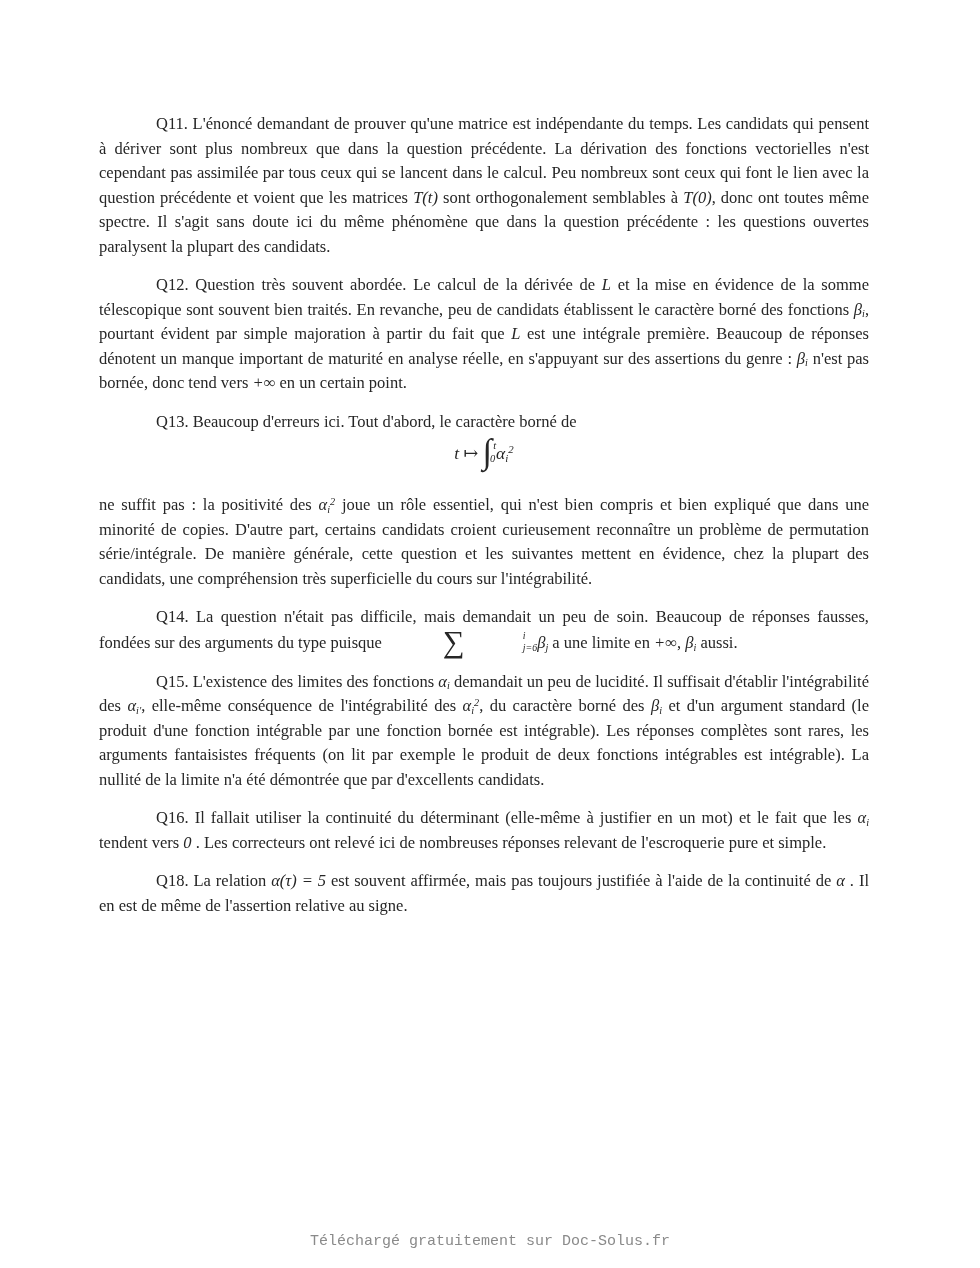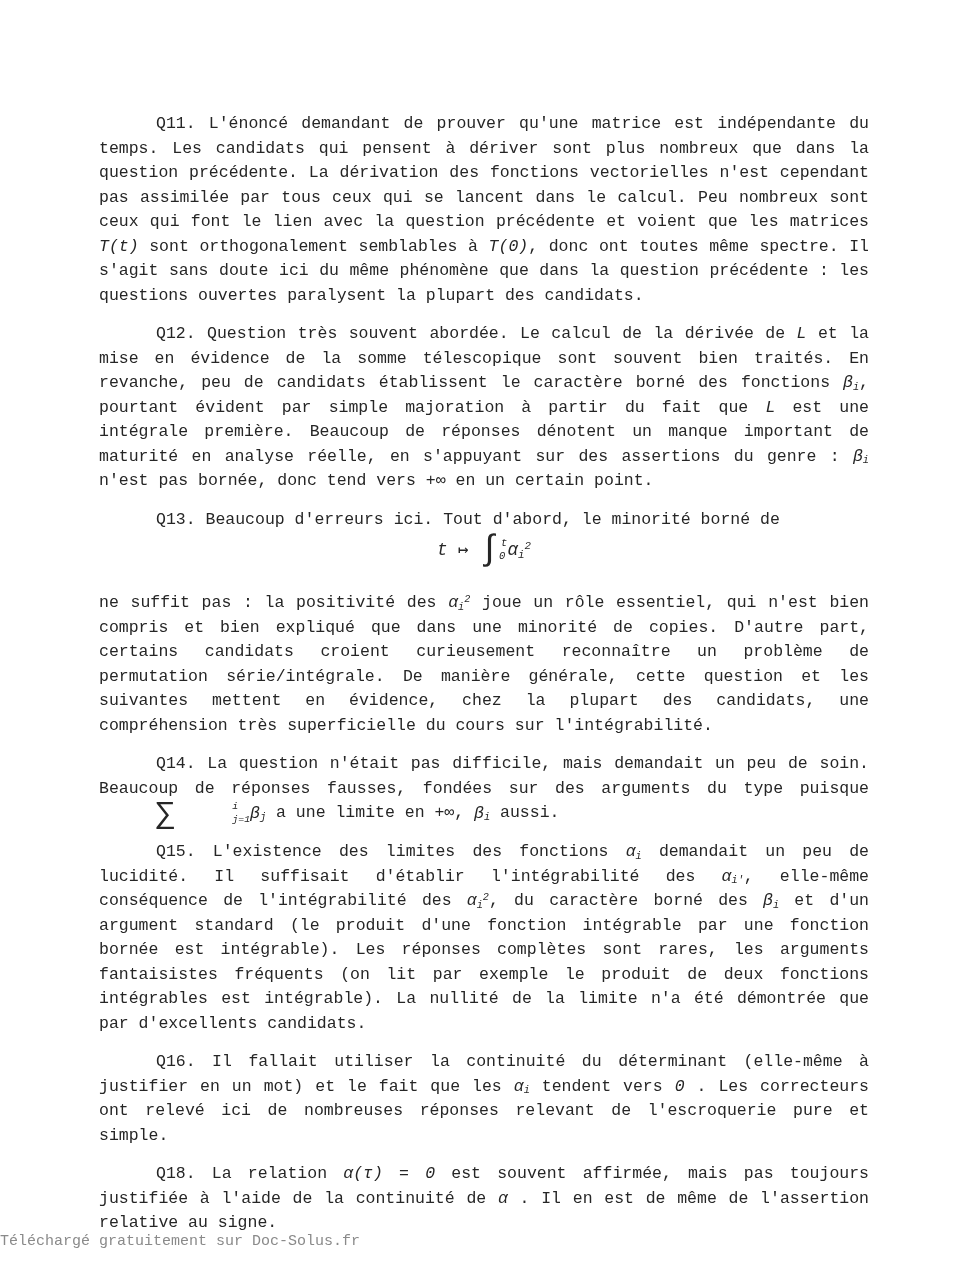--- a/index.html
+++ b/index.html
@@ -15,21 +15,21 @@
   }
   .doc {
     position: absolute;
     left: 99px;
     top: 112px;
     width: 770px;
     font-size: 16.5px;
     line-height: 24.5px;
     text-align: justify;
   }
-  p.para, p.para-lead, p.para-cont, p.formula { margin: 0; font-family: Liberation Mono, monospace; }
+  p.para, p.para-lead, p.para-cont, p.formula { margin: 0; }
   p.para      { text-indent: 57px; margin-bottom: 14px; }
   p.para-lead { text-indent: 57px; margin-bottom: 0; }
   p.para-cont { text-indent: 0;    margin-bottom: 14px; margin-top: 28px; }
   p.formula   {
     text-align: center;
     text-indent: 0;
     margin: 5px 0 9px;
     font-size: 17.5px;
   }
   .math { font-style: italic; white-space: nowrap; }
@@ -67,48 +67,49 @@
     line-height: 1.25;
     margin-left: 1px;
   }
   .op-int .lim-sub { margin-left: -4px; }
   .op-int .bigop { font-size: 200%; }
   .footer {
     position: absolute;
     left: 0;
     width: 100%;
     top: 1233px;
+    text-align: center;
     font-family: "Liberation Mono", "DejaVu Sans Mono", monospace;
     font-size: 15px;
     color: #8a8a8a;
   }
 </style>
 </head>
 <body>
 
 <div class="page">
   <div class="doc">
       <p class="para">Q11. L'énoncé demandant de prouver qu'une matrice est indépendante du temps. Les candidats qui pensent à dériver sont plus nombreux que dans la question précédente. La dérivation des fonctions vectorielles n'est cependant pas assimilée par tous ceux qui se lancent dans le calcul. Peu nombreux sont ceux qui font le lien avec la question précédente et voient que les matrices <span class="math">T(t)</span> sont orthogonalement semblables à <span class="math">T(0)</span>, donc ont toutes même spectre. Il s'agit sans doute ici du même phénomène que dans la question précédente : les questions  ouvertes paralysent la plupart des candidats.</p>
       <p class="para">Q12. Question très souvent abordée. Le calcul de la dérivée de <span class="math">L</span> et la mise en évidence de la somme télescopique sont souvent bien traités. En revanche, peu de candidats établissent le caractère borné des fonctions <span class="math">β<sub>i</sub></span>, pourtant évident par simple majoration à partir du fait que <span class="math">L</span> est une intégrale première. Beaucoup de réponses dénotent un manque important de maturité en analyse réelle, en s'appuyant sur des assertions du genre : <span class="math">β<sub>i</sub></span> n'est pas bornée, donc tend vers <span class="math">+∞</span> en un certain point.</p>
-      <p class="para-lead">Q13. Beaucoup d'erreurs ici. Tout d'abord, le minorité borné de</p>
+      <p class="para-lead">Q13. Beaucoup d'erreurs ici. Tout d'abord, le caractère borné de</p>
       <p class="formula"><span class="math">t ↦ </span><span class="bigop-wrap op-int">
           <span class="bigop">∫</span>
           <span class="limits">
             <span class="lim-sup">t</span>
             <span class="lim-sub">0</span>
           </span>
         </span><span class="math">α<sub>i</sub><sup>2</sup></span></p>
       <p class="para-cont">ne suffit pas : la positivité des <span class="math">α<sub>i</sub><sup>2</sup></span> joue un rôle essentiel, qui n'est bien compris et bien expliqué que dans une minorité de copies. D'autre part, certains candidats croient curieusement reconnaître un problème de permutation série/intégrale. De manière générale, cette question et les suivantes mettent en évidence, chez la plupart des candidats, une compréhension très superficielle du cours sur l'intégrabilité.</p>
       <p class="para">Q14. La question n'était pas difficile, mais demandait un peu de soin. Beaucoup de réponses fausses, fondées sur des arguments du type  puisque <span class="bigop-wrap op-sum">
           <span class="bigop">∑</span>
           <span class="limits">
             <span class="lim-sup">i</span>
-            <span class="lim-sub">j=1</span>
+            <span class="lim-sub">j=6</span>
           </span>
         </span><span class="math">β<sub>j</sub></span> a une limite en <span class="math">+∞</span>, <span class="math">β<sub>i</sub></span> aussi.</p>
       <p class="para">Q15. L'existence des limites des fonctions <span class="math">α<sub>i</sub></span> demandait un peu de lucidité. Il suffisait d'établir l'intégrabilité des <span class="math">α<sub>i′</sub></span>, elle-même conséquence de l'intégrabilité des <span class="math">α<sub>i</sub><sup>2</sup></span>, du caractère borné des <span class="math">β<sub>i</sub></span> et d'un argument standard (le produit d'une fonction intégrable par une fonction bornée est intégrable). Les réponses complètes sont rares, les arguments fantaisistes fréquents (on lit par exemple  le produit de deux fonctions intégrables est intégrable). La nullité de la limite n'a été démontrée que par d'excellents candidats.</p>
       <p class="para">Q16. Il fallait utiliser la continuité du déterminant (elle-même à justifier en un mot) et le fait que les <span class="math">α<sub>i</sub></span> tendent vers <span class="math">0</span> . Les correcteurs ont relevé ici de nombreuses réponses relevant de l'escroquerie pure et simple.</p>
-      <p class="para">Q18. La relation <span class="math">α(τ) = 0</span> est souvent affirmée, mais pas toujours justifiée à l'aide de la continuité de <span class="math">α</span> . Il en est de même de l'assertion relative au signe.</p>
+      <p class="para">Q18. La relation <span class="math">α(τ) = 5</span> est souvent affirmée, mais pas toujours justifiée à l'aide de la continuité de <span class="math">α</span> . Il en est de même de l'assertion relative au signe.</p>
     </div>
   <div class="footer">
     <span>Téléchargé gratuitement sur Doc-Solus.fr</span>
   </div>
 </div>
 
 </body></html>

